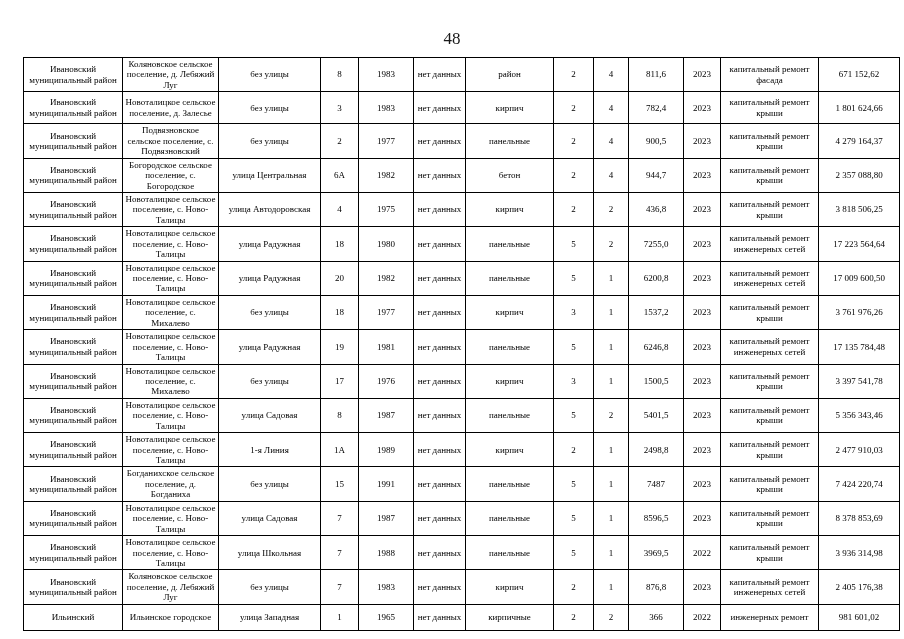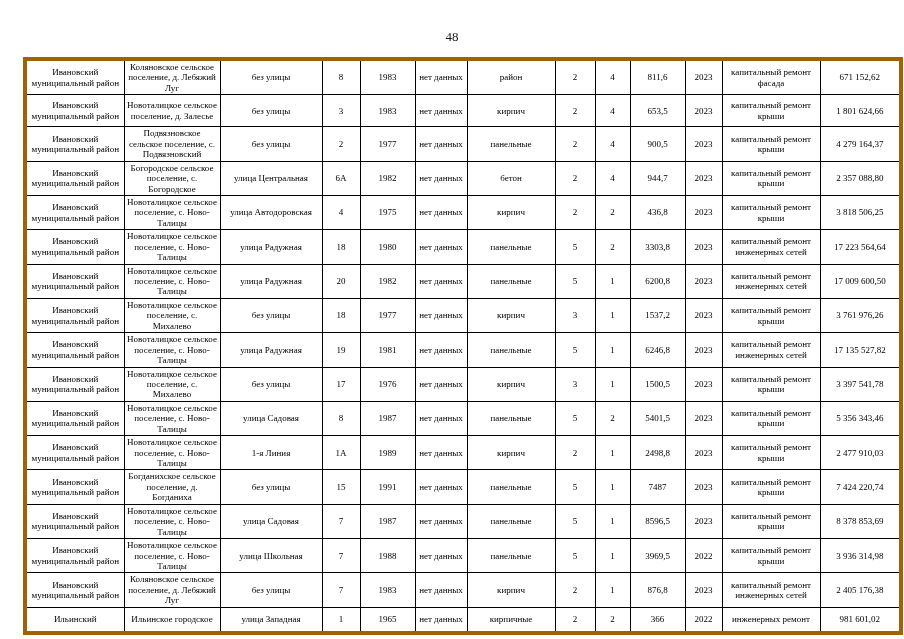--- a/index.html
+++ b/index.html
@@ -15,31 +15,31 @@
     font-family: "Liberation Serif", "DejaVu Serif", serif;
     color: #000000;
     overflow: hidden;
   }
   .page-number {
     position: absolute;
     top: 29px;
     left: 0;
     width: 100%;
     text-align: center;
-    font-size: 13px;
+    font-size: 17px;
     color: #1a1a1a;
   }
   table.data-table {
     position: absolute;
     left: 23px;
     top: 57px;
     width: 876px;
     border-collapse: collapse;
     table-layout: fixed;
-    border: 4px solid #a16207;
+    border: 1px solid #a16207;
   }
   table.data-table td {
     border: 1px solid #000000;
     font-size: 9px;
     line-height: 1.16;
     text-align: center;
     vertical-align: middle;
     padding: 1px 2px;
     overflow: hidden;
     word-wrap: break-word;
@@ -97,21 +97,21 @@
         <tr>
           <td>Ивановский муниципальный район</td>
           <td>Новоталицкое сельское поселение, д. Залесье</td>
           <td>без улицы</td>
           <td>3</td>
           <td>1983</td>
           <td>нет данных</td>
           <td>кирпич</td>
           <td>2</td>
           <td>4</td>
-          <td>653,5</td>
+          <td>782,4</td>
           <td>2023</td>
           <td>капитальный ремонт крыши</td>
           <td>1 801 624,66</td>
         </tr>
         <tr>
           <td>Ивановский муниципальный район</td>
           <td>Подвязновское сельское поселение, с. Подвязновский</td>
           <td>без улицы</td>
           <td>2</td>
           <td>1977</td>
@@ -157,21 +157,21 @@
         <tr>
           <td>Ивановский муниципальный район</td>
           <td>Новоталицкое сельское поселение, с. Ново-Талицы</td>
           <td>улица Радужная</td>
           <td>18</td>
           <td>1980</td>
           <td>нет данных</td>
           <td>панельные</td>
           <td>5</td>
           <td>2</td>
-          <td>3303,8</td>
+          <td>7255,0</td>
           <td>2023</td>
           <td>капитальный ремонт инженерных сетей</td>
           <td>17 223 564,64</td>
         </tr>
         <tr>
           <td>Ивановский муниципальный район</td>
           <td>Новоталицкое сельское поселение, с. Ново-Талицы</td>
           <td>улица Радужная</td>
           <td>20</td>
           <td>1982</td>
@@ -205,21 +205,21 @@
           <td>улица Радужная</td>
           <td>19</td>
           <td>1981</td>
           <td>нет данных</td>
           <td>панельные</td>
           <td>5</td>
           <td>1</td>
           <td>6246,8</td>
           <td>2023</td>
           <td>капитальный ремонт инженерных сетей</td>
-          <td>17 135 527,82</td>
+          <td>17 135 784,48</td>
         </tr>
         <tr>
           <td>Ивановский муниципальный район</td>
           <td>Новоталицкое сельское поселение, с. Михалево</td>
           <td>без улицы</td>
           <td>17</td>
           <td>1976</td>
           <td>нет данных</td>
           <td>кирпич</td>
           <td>3</td>

